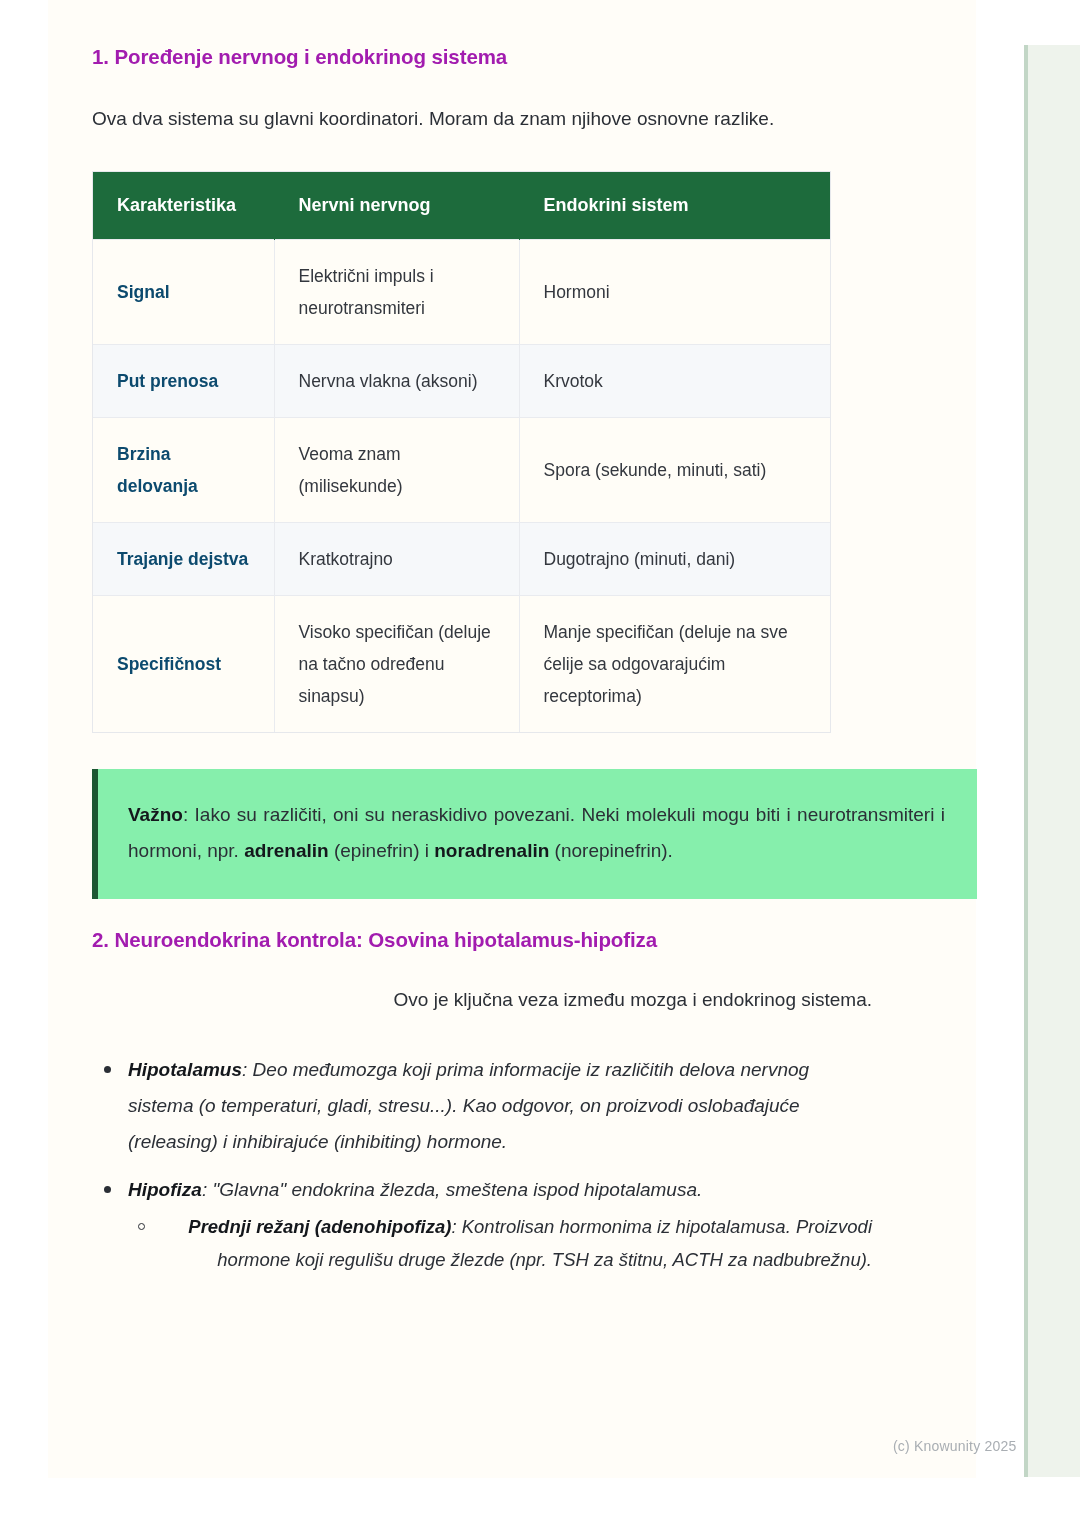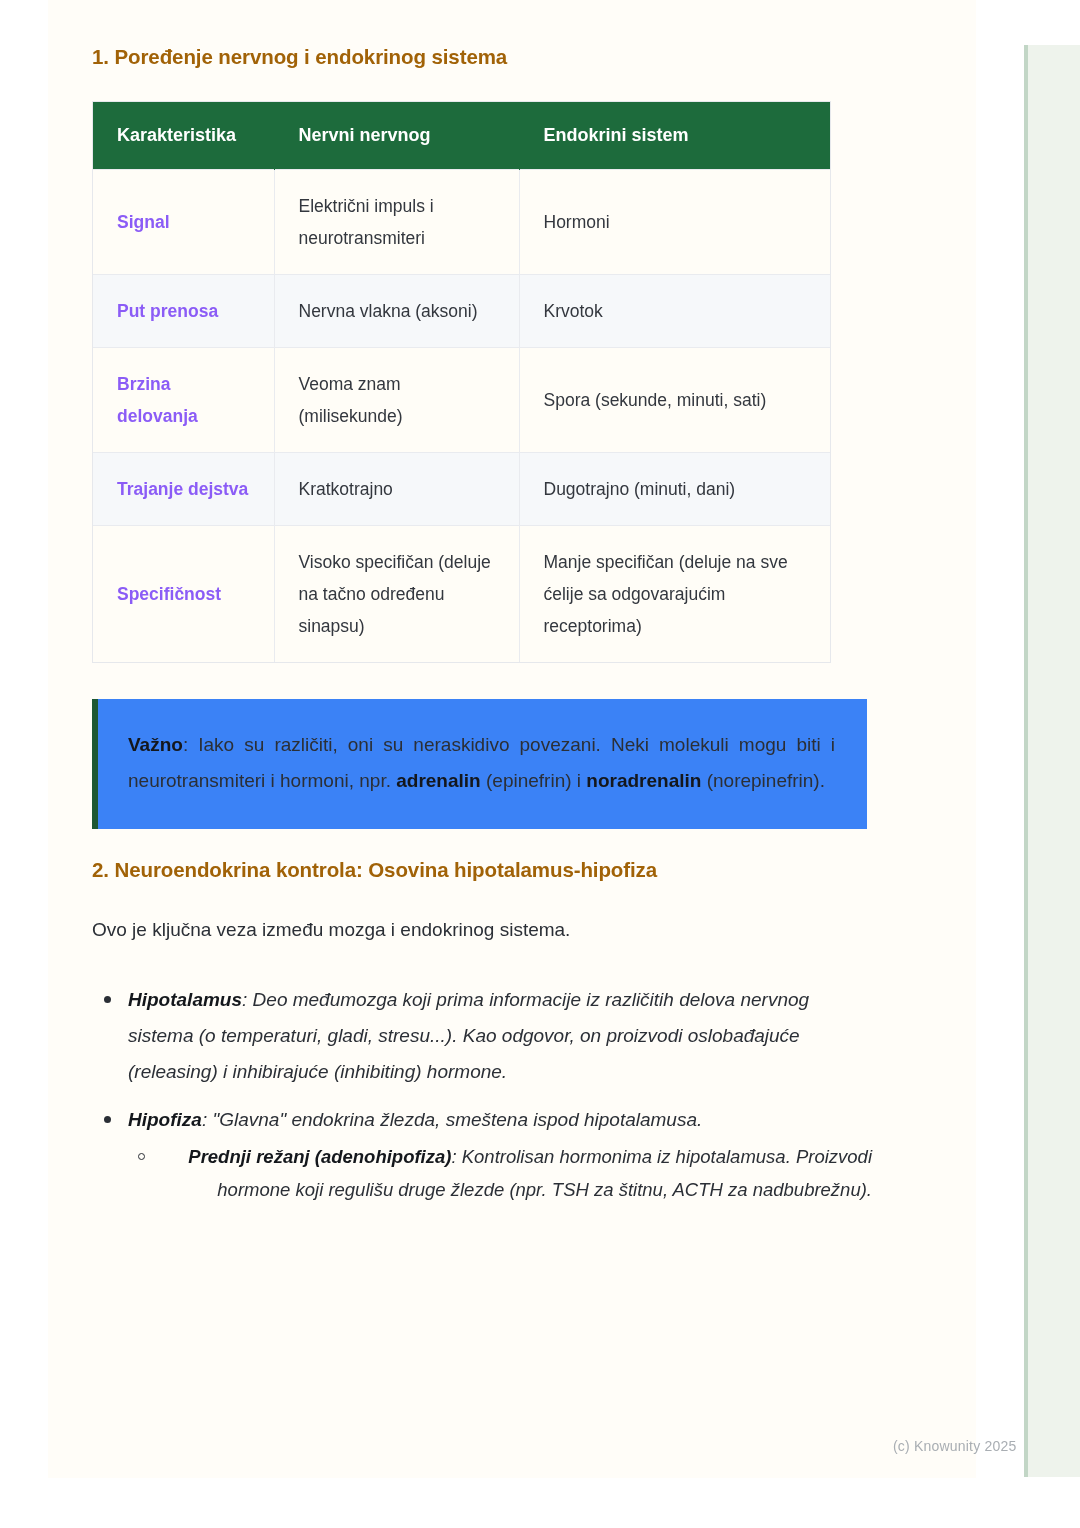--- a/index.html
+++ b/index.html
@@ -42,36 +42,36 @@
     position: absolute;
     left: 44px;
     top: 44px;
     width: 780px;
   }
 
   
   .h-section {
     font-size: 20.5px;
     font-weight: bold;
-    color: #a16207;
+    color: #a21caf;
     letter-spacing: -0.1px;
     margin: 0 0 30px 0;
     line-height: 1.3;
   }
   #sec2-heading { margin-top: 28px; margin-bottom: 28px; }
 
   .para {
     font-size: 19px;
     line-height: 36px;
     color: #2b2f36;
     margin: 0 0 34px 0;
     text-align: justify;
     text-justify: inter-word;
   }
-  .para.no-justify { text-align: left; }
+  .para.no-justify { text-align: right; }
 
   
   .tbl-wrap {
     width: 737px;
     border: 1px solid #e6e8ec;
     border-radius: 0;
     overflow: hidden;
     margin-bottom: 36px;
   }
   table.cmp {
@@ -100,32 +100,32 @@
     color: #33373e;
     padding: 20px 22px 20px 24px;
     border-right: 1px solid #e9ebef;
     border-top: 1px solid #e9ebef;
     line-height: 32px;
     vertical-align: middle;
   }
   table.cmp tbody td:last-child { border-right: none; }
   table.cmp tbody td.lbl {
     font-weight: bold;
-    color: #8b5cf6;
+    color: #0c4a6e;
   }
   table.cmp tbody tr.odd td { background: #fffdf7; }
   table.cmp tbody tr.even td { background: #f6f8fa; }
 
   
   .callout {
-    background: #3b82f6;
+    background: #86efac;
     border-left: 6px solid #1d5733;
     padding: 28px 32px 30px 30px;
     box-sizing: border-box;
-    width: 775px;
+    width: 885px;
     margin-bottom: 10px;
   }
   .callout p {
     margin: 0;
     font-size: 19px;
     line-height: 36px;
     color: #2b2f36;
     text-align: justify;
     text-justify: inter-word;
   }
@@ -195,20 +195,21 @@
 <body>
 
 <div id="page-sheet">
 
   <div id="side-panel"></div>
 
   <div id="content">
 
     <h2 class="h-section">1. Poređenje nervnog i endokrinog sistema</h2>
 
+    <p class="para">Ova dva sistema su glavni koordinatori. Moram da znam njihove osnovne razlike.</p>
 
     <div class="tbl-wrap">
       <table class="cmp">
         <colgroup>
             <col class="c1">
             <col class="c2">
             <col class="c3">
           </colgroup>
         <thead>
           <tr>

